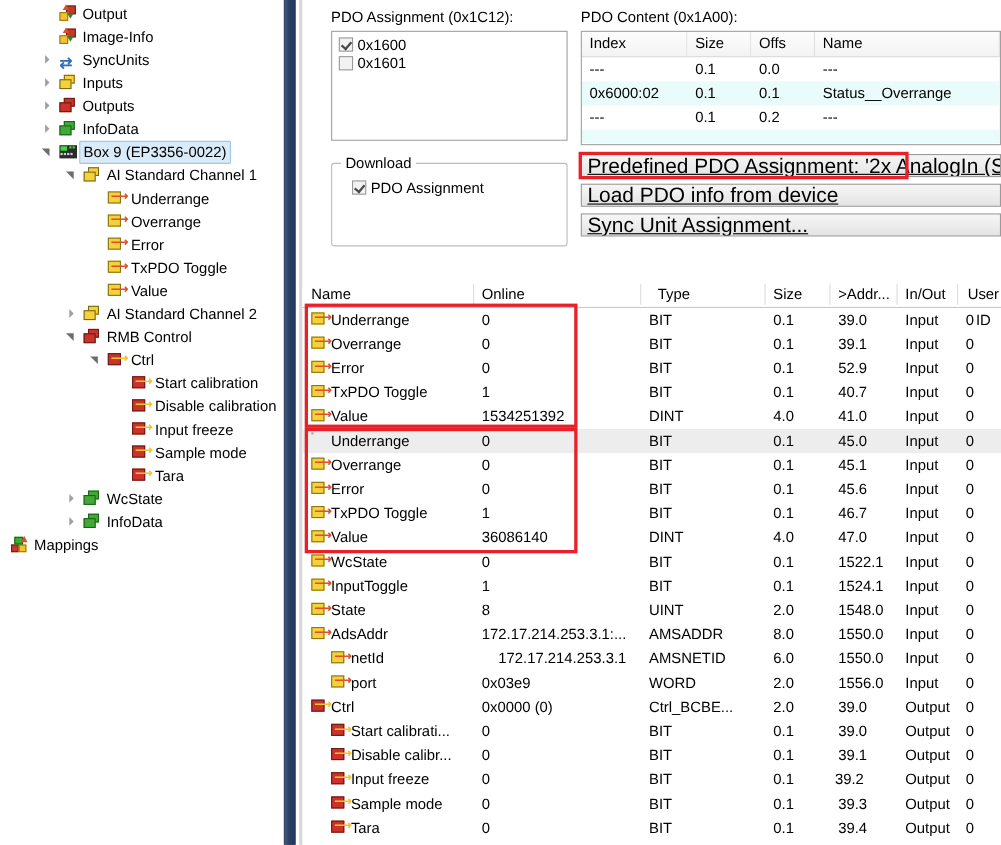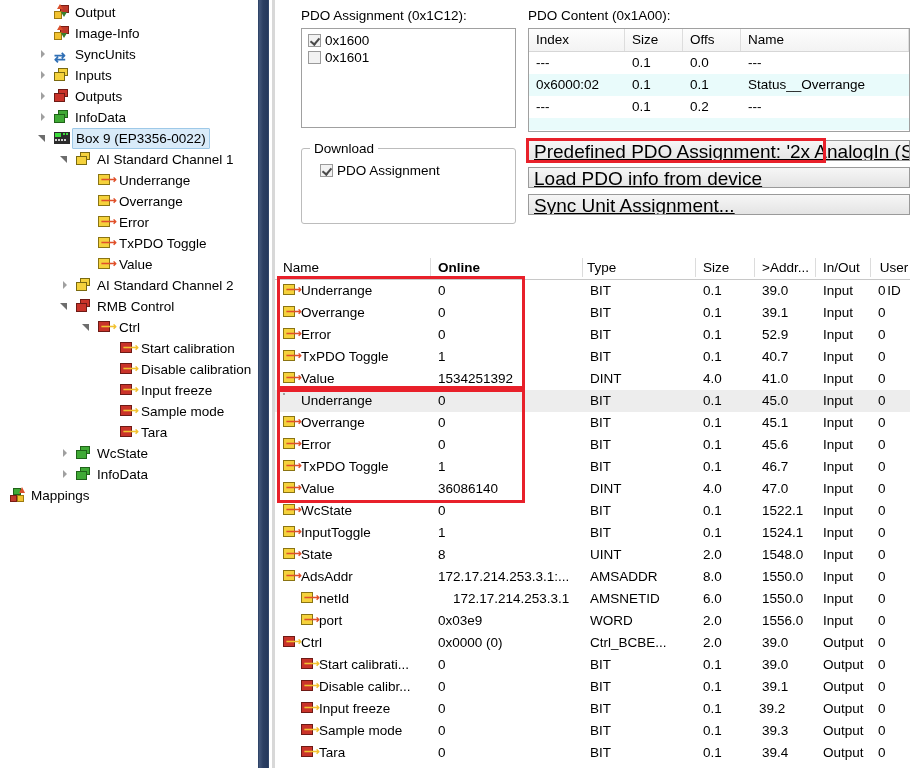--- a/index.html
+++ b/index.html
@@ -349,22 +349,22 @@
 
     <div id="maintbl">
       <div class="thead" id="mainHead">
           <span class="vsep" style="left: 155px;"></span>
           <span class="vsep" style="left: 307px;"></span>
           <span class="vsep" style="left: 420px;"></span>
           <span class="vsep" style="left: 479px;"></span>
           <span class="vsep" style="left: 540px;"></span>
           <span class="vsep" style="left: 595px;"></span>
           <span style="left: 8px;">Name</span>
-          <span style="left: 163px; font-weight: bold;">Online</span>
-          <span style="left: 312px;">Type</span>
+          <span style="left: 163px;">Online</span>
+          <span style="left: 323px;">Type</span>
           <span style="left: 428px;">Size</span>
           <span style="left: 487px;">&gt;Addr...</span>
           <span style="left: 548px;">In/Out</span>
           <span style="left: 603px; text-align: center;">User ID</span>
         </div>
       <div id="mainBody">
           <div class="trow">
             <span class="ri" style="left:8px"><span class="ic-var"><span class="sq"></span><span class="arw">⟶</span></span></span>
             <span class="cell" style="left:26px">Underrange</span>
             <span class="cell" style="left:163px">0</span>

